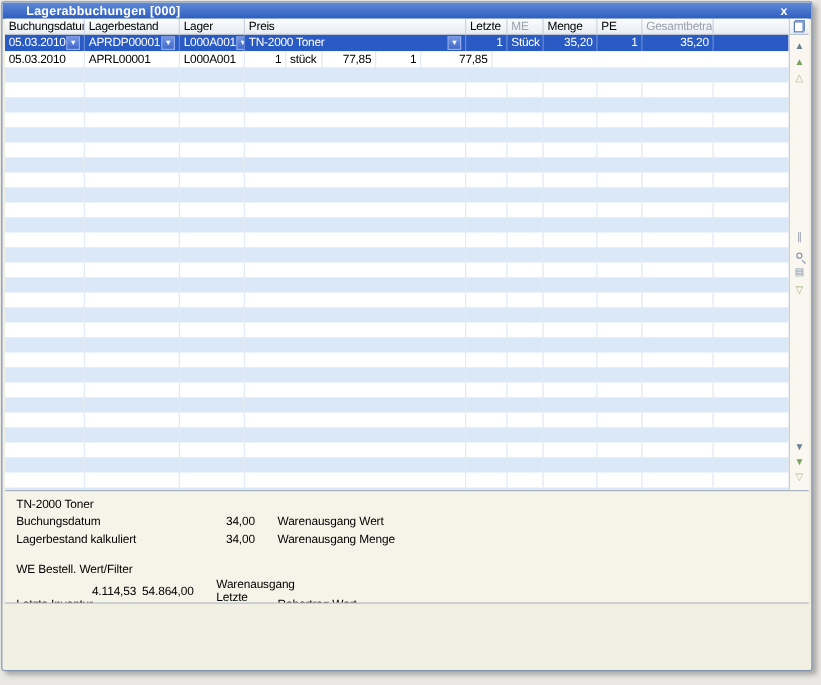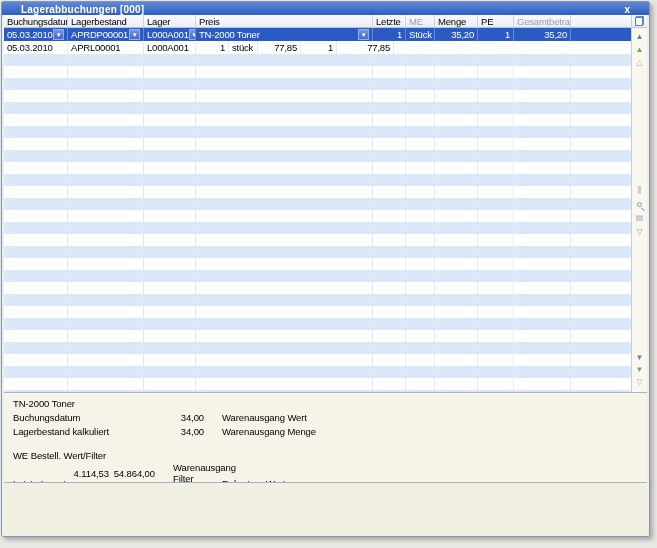--- a/index.html
+++ b/index.html
@@ -574,21 +574,21 @@
       </div>
       <div class="srow spacer"></div>
       <div class="srow">
         <div class="sl">WE Bestell. Wert/Filter</div>
         <div class="v"></div>
         <div class="v"></div>
       </div>
       <div class="srow">
         <div class="v">4.114,53</div>
         <div class="v">54.864,00</div>
-        <div class="rl">Warenausgang Filter</div>
+        <div class="rl">Warenausgang Letzte</div>
       </div>
       <div class="srow">
         <div class="sl">Letzte Inventur</div>
         <div class="v"></div>
         <div class="v"></div>
         <div class="rl">Rohertrag Wert</div>
       </div>
     </div>
 
   <div class="bottomfiller"></div>

